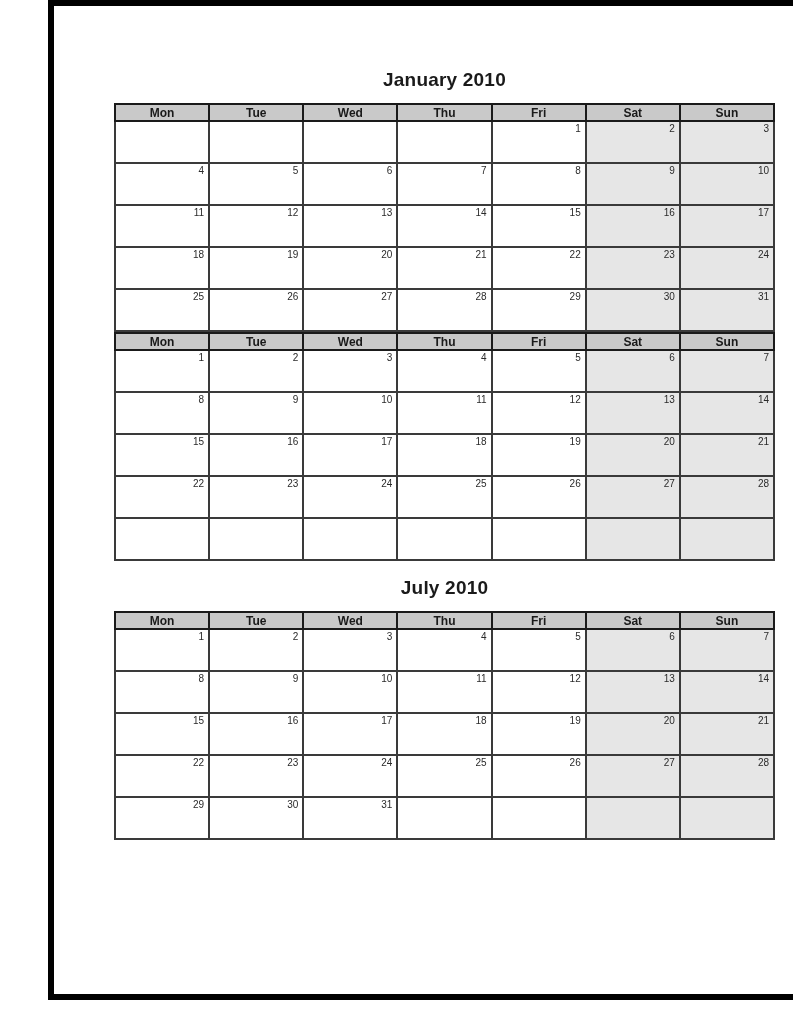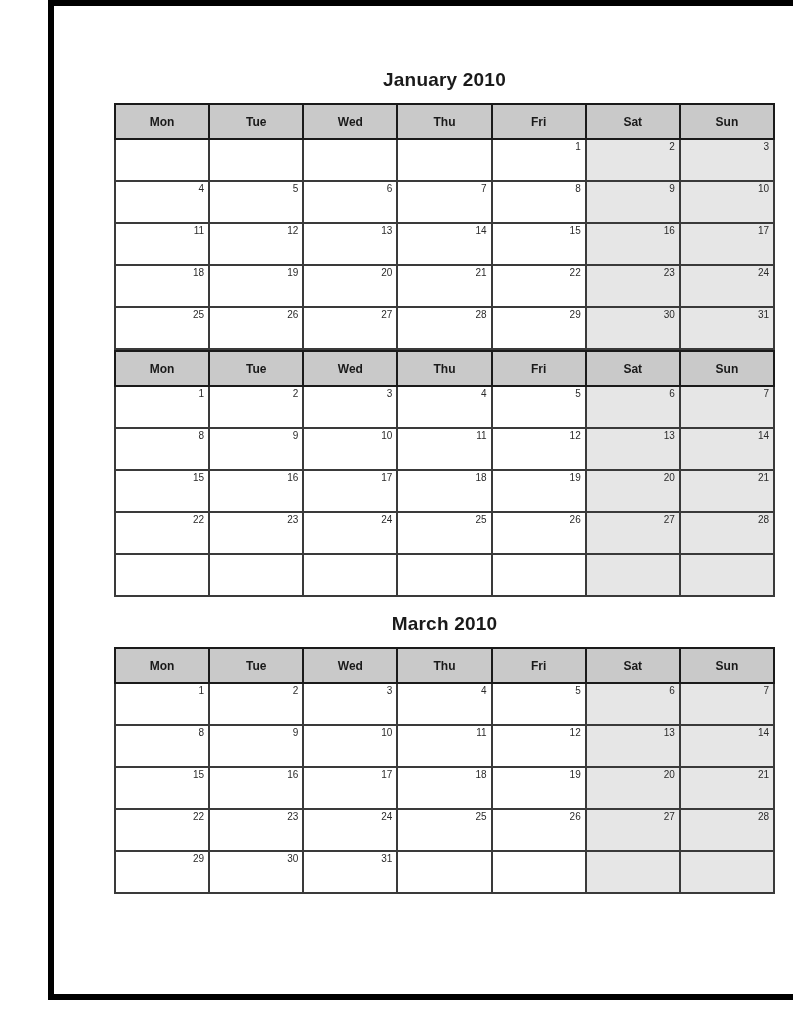--- a/index.html
+++ b/index.html
@@ -34,21 +34,21 @@
   table.cal-table {
     width: 100%;
     border-collapse: collapse;
     table-layout: fixed;
     border: 2px solid var(--outer-border, #1a1a1a);
   }
   table.cal-table th {
     background: var(--header-bg, #c9c9c9);
     border: 2px solid var(--outer-border, #1a1a1a);
     height: 15px;
-    padding: 9px;
+    padding: 0;
     font-size: 12px;
     font-weight: bold;
     color: var(--title-color, #1a1a1a);
     text-align: center;
     vertical-align: middle;
   }
   table.cal-table td {
     border: 2px solid var(--inner-border, #3a3a3a);
     height: 39px;
     padding: 1px 4px 0 0;
@@ -187,21 +187,21 @@
               <td></td>
               <td></td>
               <td class="weekend"></td>
               <td class="weekend"></td>
             </tr>
           </tbody>
     </table>
   </section>
 
   <section class="calendar">
-    <h2 class="cal-title">March 2010</h2>
+    <h2 class="cal-title">July 2010</h2>
     <table class="cal-table">
       <thead>
         <tr>
               <th>Mon</th>
               <th>Tue</th>
               <th>Wed</th>
               <th>Thu</th>
               <th>Fri</th>
               <th>Sat</th>
               <th>Sun</th>

